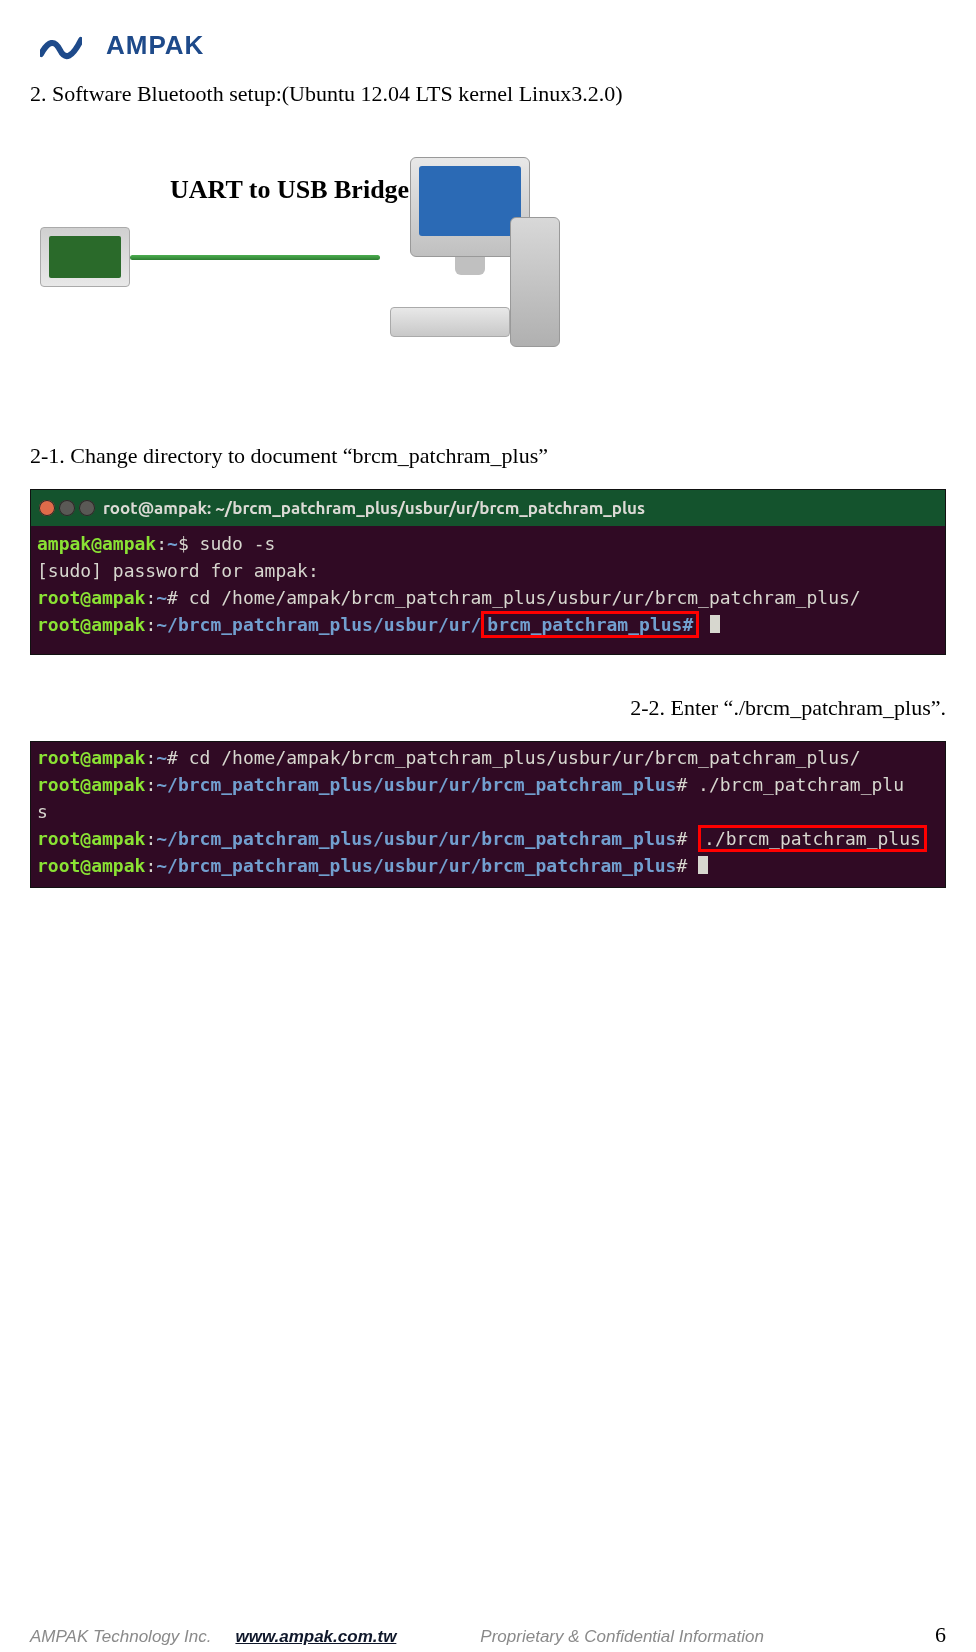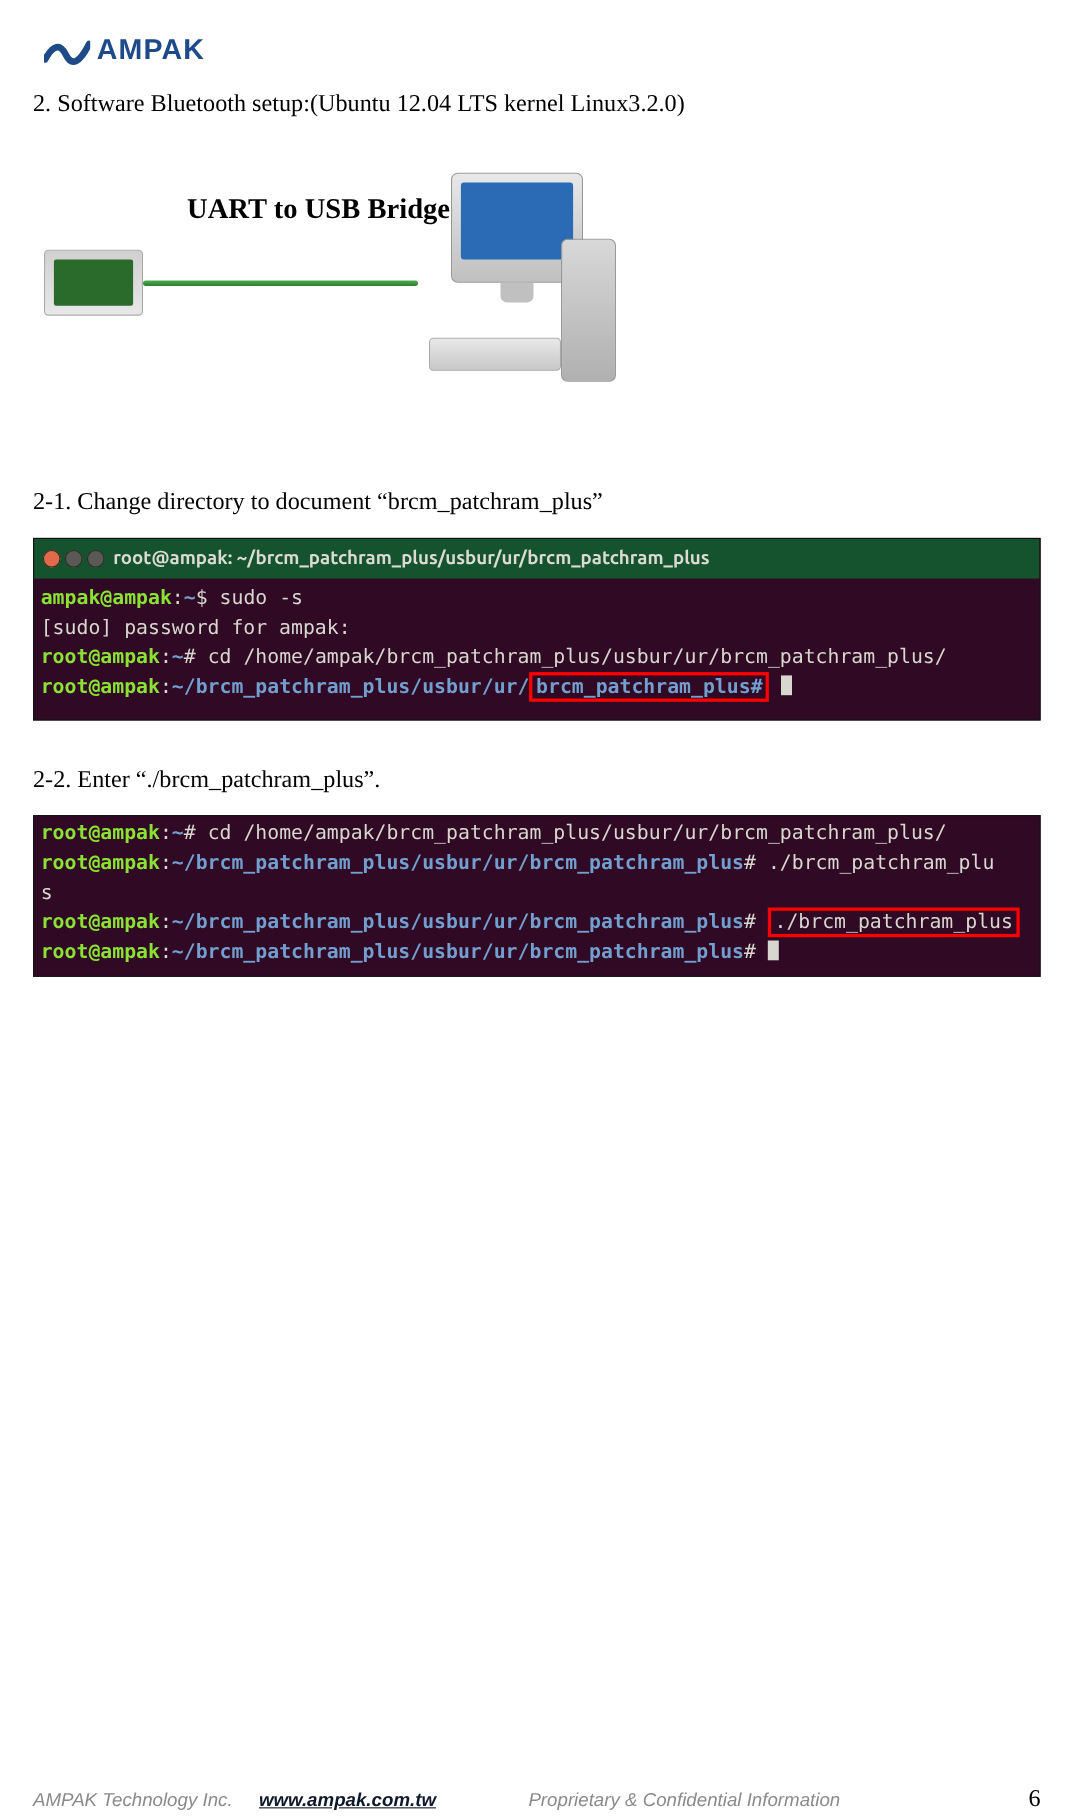--- a/index.html
+++ b/index.html
@@ -13,21 +13,21 @@
   }
   .page {
     padding: 20px 30px 0 30px;
   }
   .logo-wrap {
     margin: 10px 0 20px 10px;
   }
   .ampak-logo {
     display: flex;
     align-items: center;
-    gap: 6px;
+    gap: 24px;
   }
   .ampak-logo svg { display: block; }
   .ampak-logo-text {
     font-family: Arial, sans-serif;
     font-weight: bold;
     font-size: 26px;
     color: #1e4a8a;
     letter-spacing: 1px;
   }
   .h-step {
@@ -205,21 +205,21 @@
         </span>
       <span>root@ampak: ~/brcm_patchram_plus/usbur/ur/brcm_patchram_plus</span>
     </div>
     <div class="term-body"><span class="g">ampak@ampak</span><span class="lw">:</span><span class="b">~</span><span class="lw">$</span> <span class="lw">sudo -s</span>
 <span class="lw">[sudo] password for ampak:</span>
 <span class="g">root@ampak</span><span class="lw">:</span><span class="b">~</span><span class="lw">#</span> <span class="lw">cd /home/ampak/brcm_patchram_plus/usbur/ur/brcm_patchram_plus/</span>
 <span class="g">root@ampak</span><span class="lw">:</span><span class="b">~/brcm_patchram_plus/usbur/ur/</span><span class="hlbox"><span class="b">brcm_patchram_plus#</span></span> <span class="cursor"></span>
 </div>
   </div>
 
-  <p class="h-sub" style="margin-top:40px;">2-2. Enter    “./brcm_patchram_plus”.</p>
+  <p class="h-sub" style="margin-top:40px;text-align:right;">2-2. Enter    “./brcm_patchram_plus”.</p>
 
   <div class="term term2">
     <div class="term-body"><span class="g">root@ampak</span><span class="lw">:</span><span class="b">~</span><span class="lw">#</span> <span class="lw">cd /home/ampak/brcm_patchram_plus/usbur/ur/brcm_patchram_plus/</span>
 <span class="g">root@ampak</span><span class="lw">:</span><span class="b">~/brcm_patchram_plus/usbur/ur/brcm_patchram_plus</span><span class="lw">#</span> <span class="lw">./brcm_patchram_plu</span>
 <span class="lw">s</span>
 <span class="g">root@ampak</span><span class="lw">:</span><span class="b">~/brcm_patchram_plus/usbur/ur/brcm_patchram_plus</span><span class="lw">#</span> <span class="hlbox"><span class="lw">./brcm_patchram_plus</span></span>
 <span class="g">root@ampak</span><span class="lw">:</span><span class="b">~/brcm_patchram_plus/usbur/ur/brcm_patchram_plus</span><span class="lw">#</span> <span class="cursor"></span>
 </div>
   </div>
 

